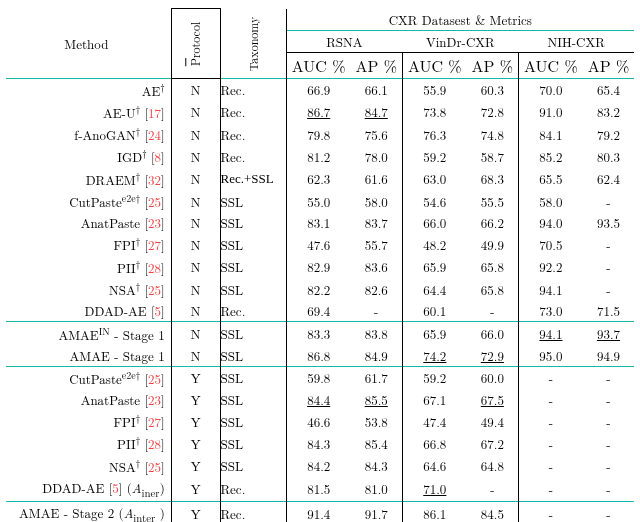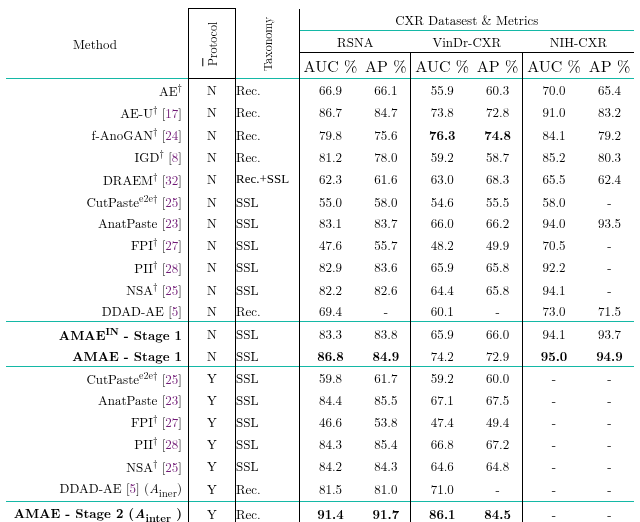--- a/index.html
+++ b/index.html
@@ -25,23 +25,23 @@
     white-space: nowrap;
   }
   .vline { border-left: 1px solid #000; }
   .vlineR { border-right: 1px solid #000; }
   .hrule td, .hrule th { border-top: 1px solid #14b8a6; }
   .num { text-align: center; }
   .method { text-align: right; padding-left: 2px; padding-right: 6px; }
   .proto, .tax { text-align: center; }
   .rot-proto { line-height: 1; transform: rotate(-90deg); font-size: 12px; display:inline-block;}
   .rot-tax { line-height: 1; transform: rotate(-90deg); font-size: 12px; display:inline-block;}
-  a.cite { color: #701a75; text-decoration: none; }
-  .bold { font-weight: bold; }
-  .ul { }
+  a.cite { color: #ef4444; text-decoration: none; }
+  .bold { font-weight: normal; }
+  .ul { text-decoration: underline; }
   .top-over { border-top: 1px solid #000; }
   .bot-under { border-bottom: 1px solid #000; }
   .leftpad { padding-left: 0; }
   .sec-header th { font-weight: normal; text-align: center; }
   .hdr-big { font-weight: bold; }
   sup { font-size: 10px; }
   .small { font-size: 16px;}
   .overline { text-decoration: overline; }
 </style>
 </head>

